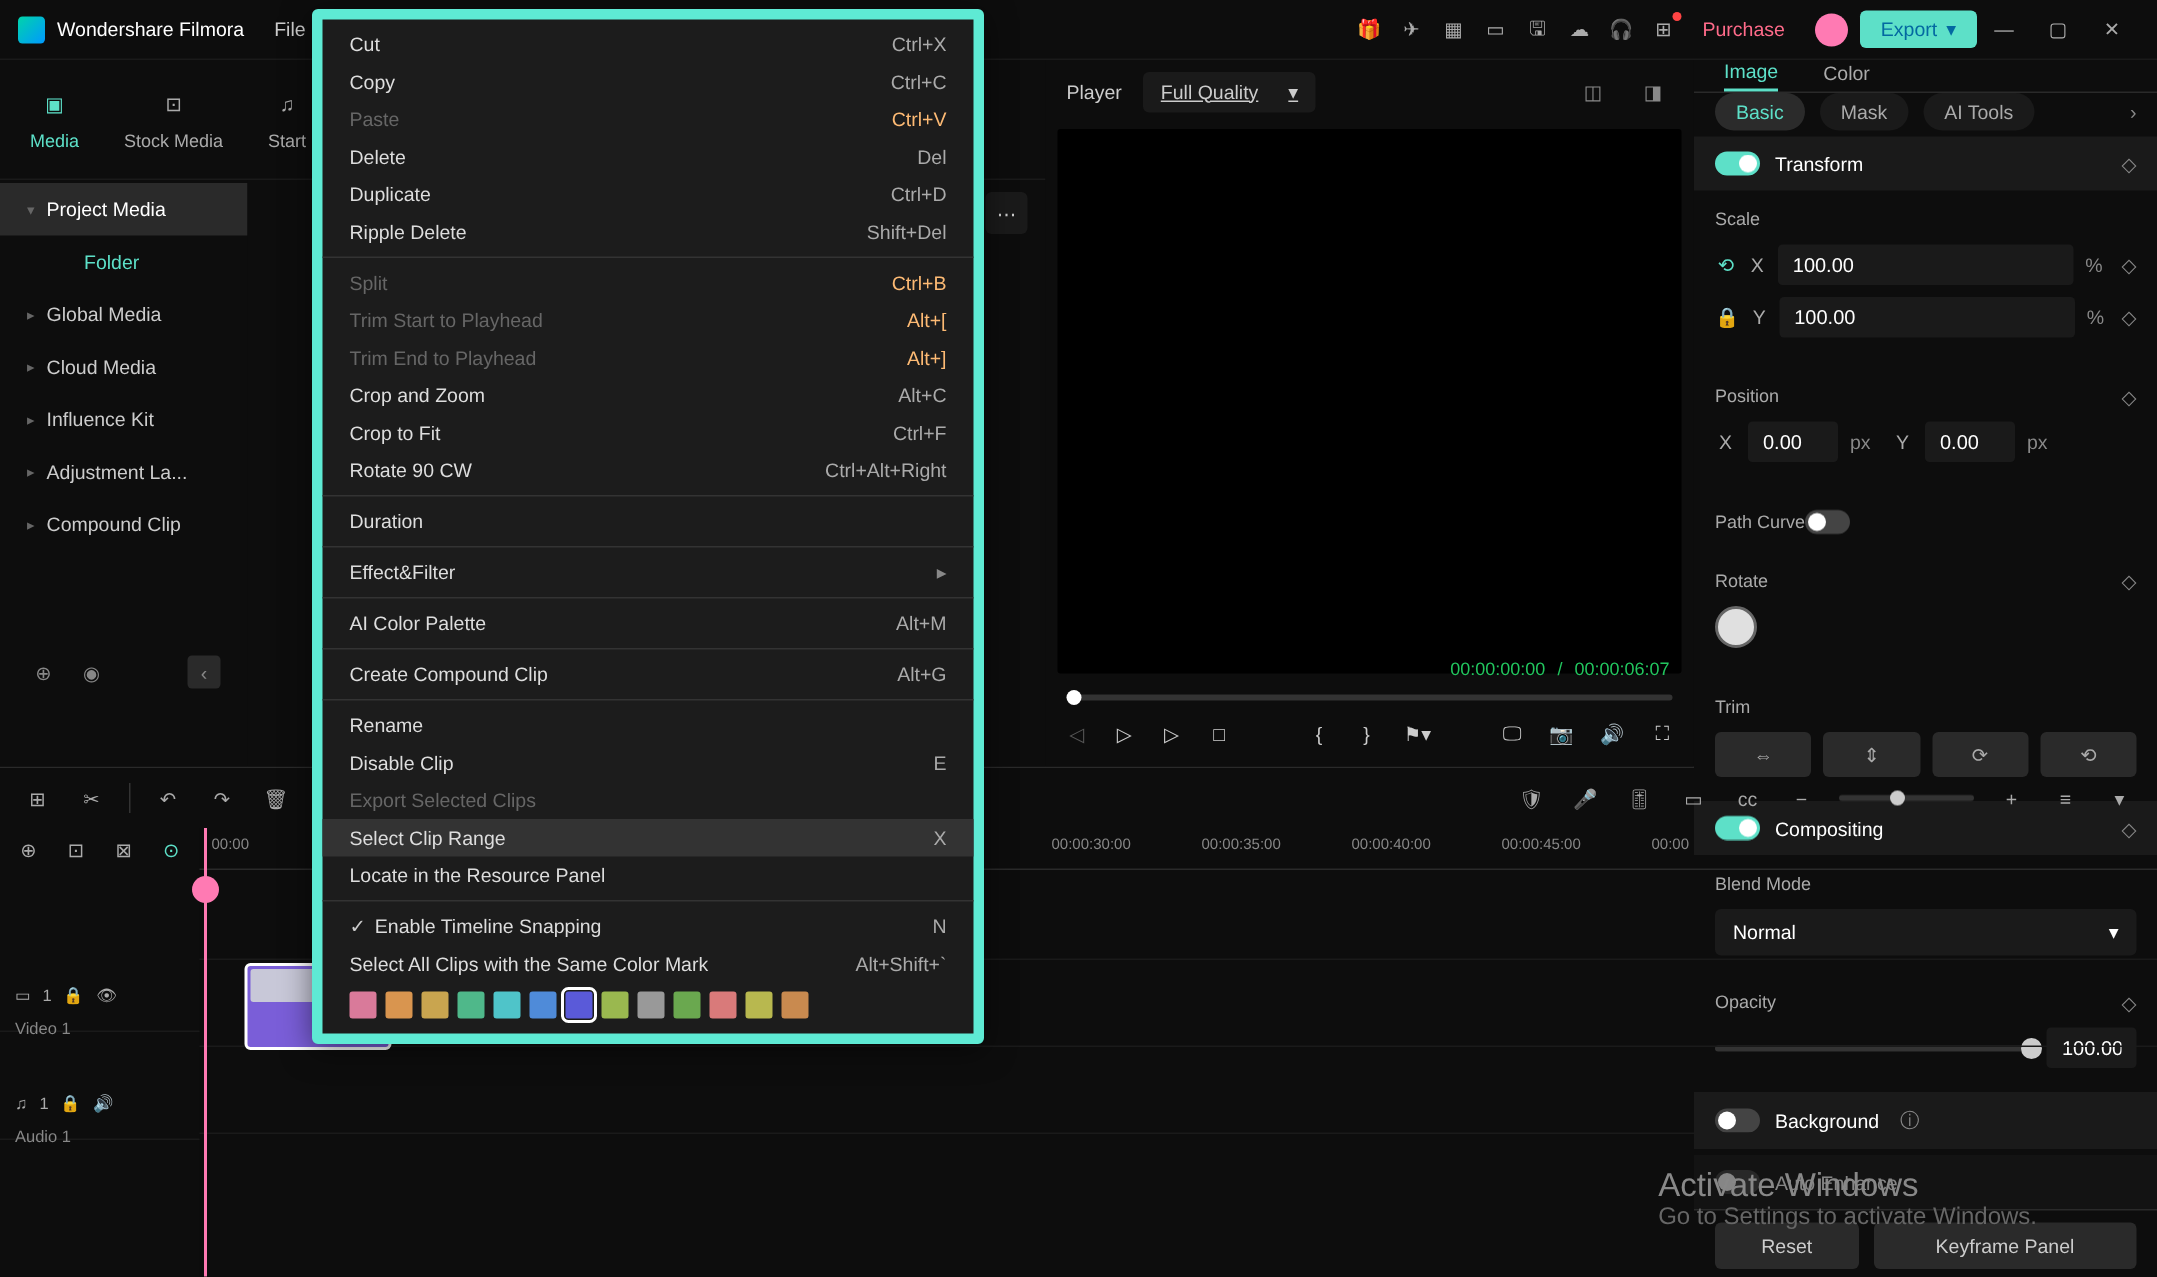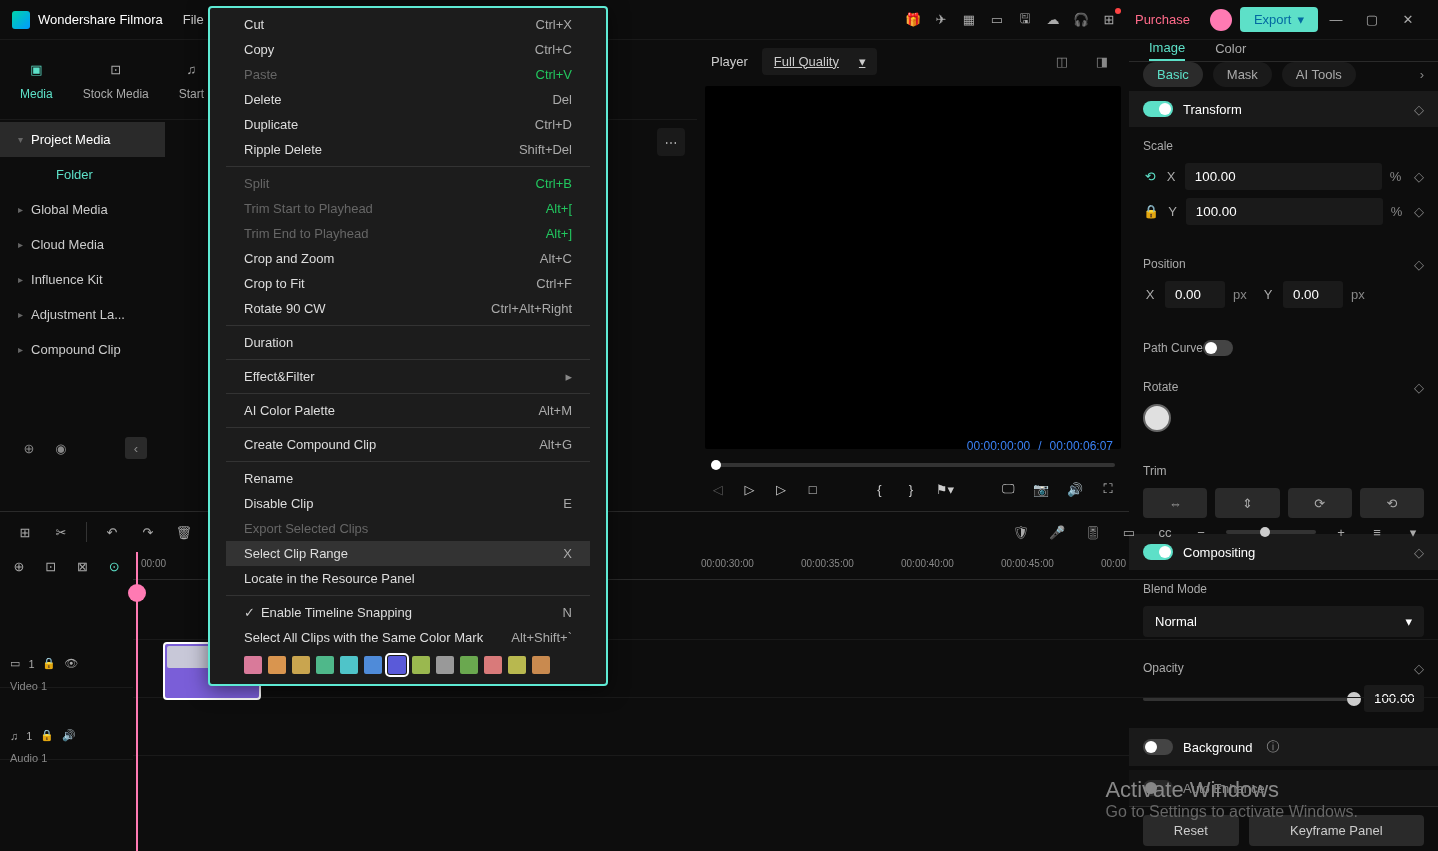--- a/index.html
+++ b/index.html
@@ -47,21 +47,21 @@
 .player-panel { width: 432px; background: #0d0d0d; display: flex; flex-direction: column; }
 .player-header { height: 42px; display: flex; align-items: center; padding: 0 14px; gap: 14px; }
 .player-label { color: #ccc; }
 .quality-dropdown { background: #1a1a1a; padding: 6px 12px; border-radius: 4px; color: #ccc; display: flex; align-items: center; gap: 20px; cursor: pointer; text-decoration: underline; }
 .player-header .ph-spacer { flex: 1; }
 .player-header .ph-icon { width: 26px; height: 26px; display: flex; align-items: center; justify-content: center; cursor: pointer; color: #888; }
 .video-area { flex: 1; background: #000; margin: 4px 8px; border-radius: 2px; }
 .player-controls { padding: 10px 14px; }
 .progress-bar { height: 4px; background: #333; border-radius: 2px; position: relative; margin-bottom: 10px; }
 .progress-bar .dot { width: 10px; height: 10px; background: #fff; border-radius: 50%; position: absolute; left: 0; top: -3px; }
-.time-row { display: flex; justify-content: center; gap: 8px; color: #3b82f6; font-size: 12px; margin-bottom: 8px; position: absolute; right: 16px; bottom: 50px; padding-left: 20px; }
+.time-row { display: flex; justify-content: center; gap: 8px; color: #22c55e; font-size: 12px; margin-bottom: 8px; position: absolute; right: 16px; bottom: 50px; padding-left: 20px; }
 .pc-buttons { display: flex; align-items: center; justify-content: center; gap: 18px; }
 .pc-btn { width: 24px; height: 24px; display: flex; align-items: center; justify-content: center; cursor: pointer; color: #ccc; }
 .pc-btn.disabled { color: #555; }
 
 
 .props-panel { width: 309px; background: #0d0d0d; display: flex; flex-direction: column; overflow-y: auto; height: 811px; }
 .props-tabs { height: 44px; display: flex; align-items: center; padding: 0 20px; gap: 30px; border-bottom: 1px solid #2a2a2a; }
 .props-tab { cursor: pointer; color: #aaa; padding-bottom: 4px; }
 .props-tab.active { color: #5de0c8; border-bottom: 2px solid #5de0c8; }
 .props-subtabs { height: 38px; display: flex; align-items: center; padding: 0 14px; gap: 10px; }
@@ -111,26 +111,26 @@
 .tl-tracks { flex: 1; position: relative; }
 .tl-ruler { height: 28px; border-bottom: 1px solid #2a2a2a; display: flex; position: relative; font-size: 10px; color: #888; }
 .tl-tick { position: absolute; top: 6px; }
 .playhead { position: absolute; left: 3px; top: 0; bottom: 0; width: 2px; background: #ff7ab3; z-index: 5; }
 .playhead::before { content: ''; position: absolute; top: 32px; left: -8px; width: 18px; height: 18px; background: #ff7ab3; border-radius: 50%; }
 .tl-track { height: 58px; border-bottom: 1px solid #1a1a1a; position: relative; }
 .clip { position: absolute; left: 30px; top: 40px; width: 98px; height: 58px; background: #7a5ed8; border: 2px solid #fff; border-radius: 4px; overflow: hidden; }
 .clip-thumb { height: 22px; background: #c8c8d8; margin: 2px; border-radius: 2px; }
 
 
-.context-menu { position: absolute; left: 208px; top: 6px; width: 400px; background: #1c1c1c; border: 2px solid #5eead4; border-radius: 4px; padding: 4px 16px; z-index: 1000; box-shadow: 0 4px 20px rgba(0,0,0,0.5); max-height: 700px; }
+.context-menu { position: absolute; left: 208px; top: 6px; width: 448px; background: #1c1c1c; border: 7px solid #5eead4; border-radius: 4px; padding: 4px 0; z-index: 1000; box-shadow: 0 4px 20px rgba(0,0,0,0.5); max-height: 700px; }
 .cm-item { padding: 5px 18px; display: flex; justify-content: space-between; cursor: pointer; color: #ddd; font-size: 13px; }
 .cm-item.disabled { color: #666; cursor: default; }
 .cm-item.highlighted { background: #333; }
 .cm-item .shortcut { color: #aaa; }
-.cm-item.disabled .shortcut { color: #22c55e; }
+.cm-item.disabled .shortcut { color: #fdba74; }
 .cm-sep { height: 1px; background: #333; margin: 4px 0; }
 .cm-item .check { margin-right: 6px; color: #ccc; }
 .cm-item .submenu-arrow { color: #888; }
 .color-row { display: flex; gap: 6px; padding: 6px 18px; }
 .color-swatch { width: 18px; height: 18px; border-radius: 2px; cursor: pointer; }
 .color-swatch.selected { outline: 2px solid #fff; outline-offset: 1px; }
 
 .watermark { position: absolute; right: 80px; bottom: 30px; color: #666; font-size: 16px; pointer-events: none; }
 .watermark .big { font-size: 22px; color: #888; }
 </style>

